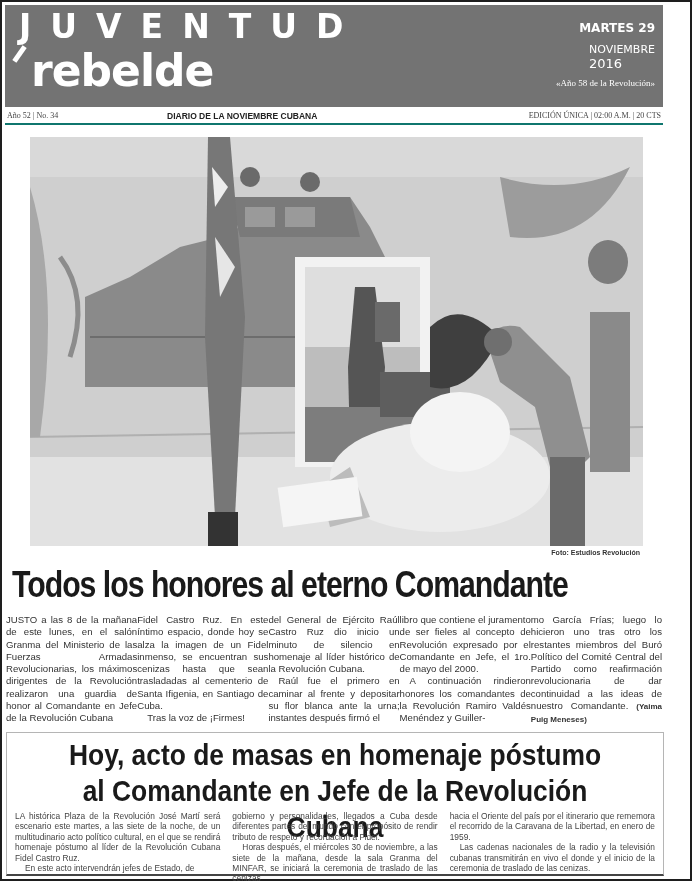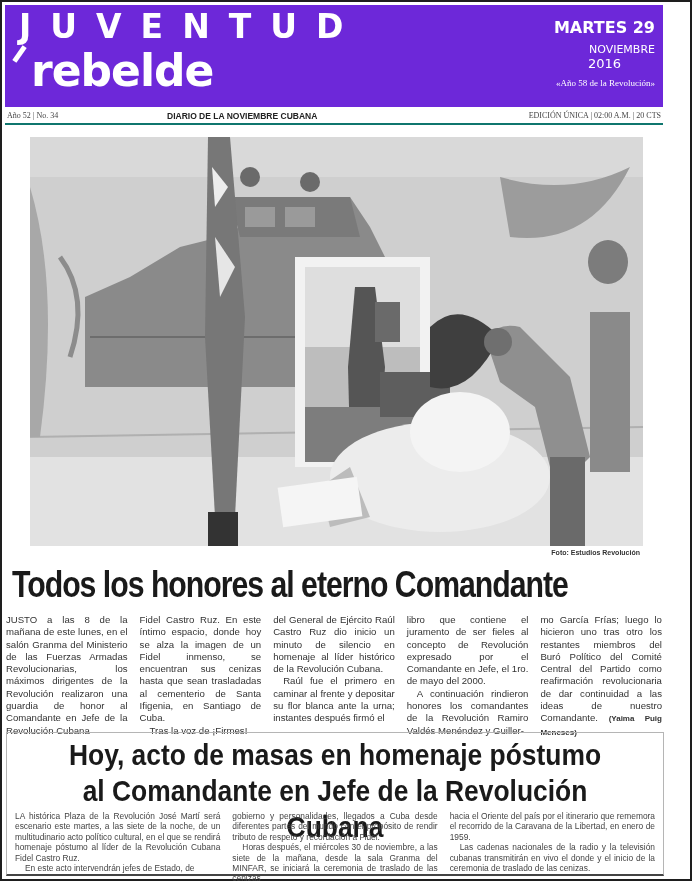--- a/index.html
+++ b/index.html
@@ -1,44 +1,44 @@
 <!DOCTYPE html>
 <html><head>
 <meta charset="utf-8">
 <style>
   html, body { margin: 0; padding: 0; background: #ffffff; }
   body { width: 692px; height: 881px; position: relative; overflow: hidden; font-family: "Liberation Sans", sans-serif; color: #222; }
   .page { position: absolute; left: 0; top: 0; width: 688px; height: 877px; border: 2px solid #1e1e1e; background: #fff; }
 
   
-  .masthead { position: absolute; left: 3px; top: 3px; width: 658px; height: 102px; background: #6d28d9; }
+  .masthead { position: absolute; left: 3px; top: 3px; width: 658px; height: 102px; background: #737373; }
   .mast-juventud { position: absolute; left: 14px; top: 2px; color: #fff; font-family: "DejaVu Sans", sans-serif; font-weight: bold; font-size: 33px; letter-spacing: 19px; line-height: 40px; }
   .mast-rebelde { position: absolute; left: 14px; top: 30px; color: #fff; font-family: "DejaVu Sans", sans-serif; font-weight: bold; font-size: 44px; letter-spacing: -1px; line-height: 72px; margin-left: 12px; }
   .mast-accent { position: absolute; left: 12px; top: 40px; width: 5px; height: 18px; background: #fff; transform: rotate(35deg); }
   .mast-date { position: absolute; right: 8px; top: 14px; text-align: right; color: #fff; }
-  .mast-day { font-family: "DejaVu Sans", sans-serif; font-weight: bold; font-size: 16px; line-height: 18px; }
+  .mast-day { font-family: "DejaVu Sans", sans-serif; font-weight: bold; font-size: 12px; line-height: 18px; }
   .mast-month { font-family: "DejaVu Sans", sans-serif; font-size: 11px; line-height: 13px; margin-top: 6px; }
   .mast-year { font-family: "DejaVu Sans", sans-serif; font-size: 13px; line-height: 15px; text-align: center; }
   .mast-motto { font-family: "Liberation Serif", serif; font-size: 9px; line-height: 12px; margin-top: 6px; }
 
   .infobar { position: absolute; left: 3px; top: 107px; width: 658px; height: 14px; border-bottom: 2px solid #0f766e; font-size: 8px; line-height: 14px; color: #444; }
   .info-left { position: absolute; left: 2px; font-family: "Liberation Serif", serif; }
   .info-center { position: absolute; left: 162px; font-weight: bold; color: #222; font-size: 8.5px; }
   .info-right { position: absolute; right: 2px; font-family: "Liberation Serif", serif; margin-left: 35px; }
 
   
   .photo { position: absolute; left: 28px; top: 135px; width: 613px; height: 409px; overflow: hidden;
            background: linear-gradient(180deg, #d2d2d2 0%, #c6c6c6 45%, #d9d9d9 70%, #e6e6e6 100%); }
   .photo svg { position: absolute; left: 0; top: 0; }
   .caption { position: absolute; right: 50px; top: 547px; font-size: 7px; font-weight: bold; color: #333; }
 
   
   .headline1 { position: absolute; left: 10px; top: 560px; width: 660px; font-family: "Liberation Sans", sans-serif; font-weight: bold; font-size: 36px; letter-spacing: -1.2px; color: #1a1a1a; line-height: 46px; transform: scaleX(0.84); transform-origin: left top; white-space: nowrap; }
 
-  .cols { position: absolute; left: 4px; top: 612px; width: 656px; height: 110px; display: flex; gap: 12px; }
+  .cols { position: absolute; left: 4px; top: 612px; width: 656px; height: 110px; display: flex; gap: 0; }
   .col { flex: 1; font-size: 9.6px; line-height: 12.3px; text-align: justify; color: #333; font-family: "Liberation Sans", sans-serif; hyphens: auto; }
   .col p { margin: 0; text-indent: 0; }
   .col p.ind { text-indent: 10px; }
   .byline { font-weight: bold; font-size: 8px; }
 
   
   .box2 { position: absolute; left: 4px; top: 730px; width: 658px; height: 144px; border: 1px solid #b5b5b5; border-bottom: 2px solid #444; box-sizing: border-box; }
   .headline2 { position: absolute; left: 0; top: 4px; width: 656px; text-align: center; font-weight: bold; font-size: 30px; line-height: 36px; color: #1a1a1a; transform: scaleX(0.88); transform-origin: center top; }
   .cols2 { position: absolute; left: 8px; top: 78px; width: 640px; display: flex; gap: 12px; }
   .col2 { flex: 1; font-size: 8.4px; line-height: 10.4px; text-align: justify; color: #444; }

